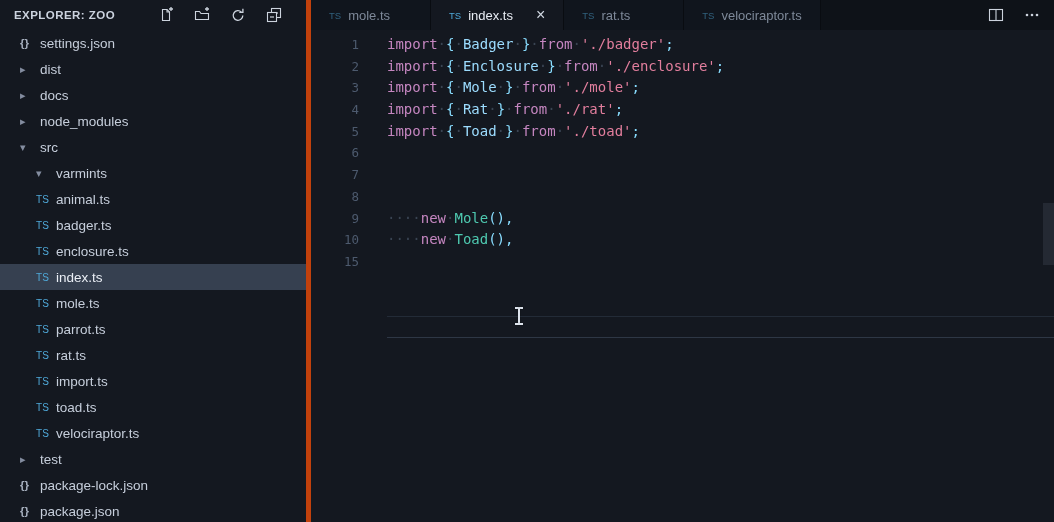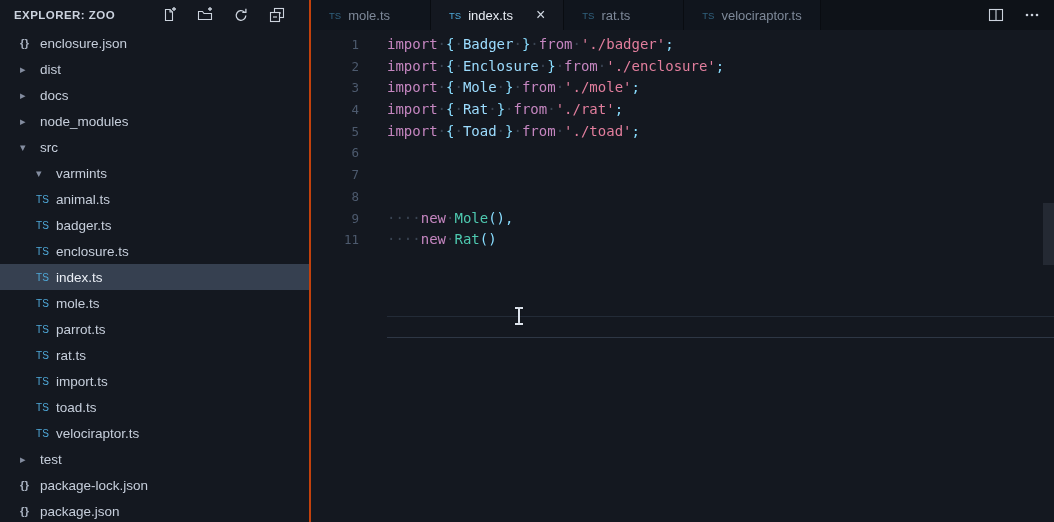--- a/index.html
+++ b/index.html
@@ -7,21 +7,21 @@
   body {
     background: var(--bg, #141820);
     font-family: "Liberation Sans", sans-serif;
   }
   .app { display: flex; width: 1054px; height: 522px; }
 
   
   .sidebar {
     flex: 0 0 311px;
     background: var(--bg);
-    border-right: 2px solid #c2410c;
+    border-right: 5px solid #c2410c;
     display: flex; flex-direction: column;
     overflow: hidden;
   }
   .sidebar-header { height: 30px; flex: 0 0 30px; display: flex; align-items: center; padding-left: 14px; }
   .sidebar-title { font-size: 11.5px; font-weight: 700; letter-spacing: .45px; color: #ccd3df; white-space: nowrap; }
   .sidebar-actions { margin-left: auto; margin-right: 24px; display: flex; gap: 20px; color: #ccd3dd; }
   .act { width: 16px; height: 16px; display: inline-flex; cursor: pointer; }
   .file-tree { flex: 1; overflow: hidden; }
   .tree-row { height: 26px; display: flex; align-items: center; cursor: pointer; color: #c6cedb; font-size: 13.5px; white-space: nowrap; }
   .tree-row.selected { background: var(--sel); color: #eaeef5; }
@@ -114,21 +114,21 @@
               <path d="M8 6h4" stroke="currentColor" stroke-width="1.2"></path>
               <rect x="1.5" y="5.5" width="9" height="9" fill="#141820" stroke="currentColor" stroke-width="1.1"></rect>
               <path d="M4 10h4" stroke="currentColor" stroke-width="1.2"></path>
             </svg>
         </span>
       </div>
     </div>
     <div class="file-tree">
         <div class="tree-row" style="padding-left: 20px;">
           <span class="tree-ico ico-json">{}</span>
-          <span class="tree-label">enclosure.json</span>
+          <span class="tree-label">settings.json</span>
         </div>
         <div class="tree-row" style="padding-left: 20px;">
           <span class="tree-ico ico-chevron-right">▸</span>
           <span class="tree-label">dist</span>
         </div>
         <div class="tree-row" style="padding-left: 20px;">
           <span class="tree-ico ico-chevron-right">▸</span>
           <span class="tree-label">docs</span>
         </div>
         <div class="tree-row" style="padding-left: 20px;">
@@ -241,21 +241,22 @@
       <div class="code-lines">
           <div class="code-line"><span class="line-num">1</span><span class="line-text"><span class="tk-kw">import</span><span class="tk-ws">·</span><span class="tk-pu">{</span><span class="tk-ws">·</span><span class="tk-im">Badger</span><span class="tk-ws">·</span><span class="tk-pu">}</span><span class="tk-ws">·</span><span class="tk-kw">from</span><span class="tk-ws">·</span><span class="tk-st">'./badger'</span><span class="tk-pu">;</span></span></div>
           <div class="code-line"><span class="line-num">2</span><span class="line-text"><span class="tk-kw">import</span><span class="tk-ws">·</span><span class="tk-pu">{</span><span class="tk-ws">·</span><span class="tk-im">Enclosure</span><span class="tk-ws">·</span><span class="tk-pu">}</span><span class="tk-ws">·</span><span class="tk-kw">from</span><span class="tk-ws">·</span><span class="tk-st">'./enclosure'</span><span class="tk-pu">;</span></span></div>
           <div class="code-line"><span class="line-num">3</span><span class="line-text"><span class="tk-kw">import</span><span class="tk-ws">·</span><span class="tk-pu">{</span><span class="tk-ws">·</span><span class="tk-im">Mole</span><span class="tk-ws">·</span><span class="tk-pu">}</span><span class="tk-ws">·</span><span class="tk-kw">from</span><span class="tk-ws">·</span><span class="tk-st">'./mole'</span><span class="tk-pu">;</span></span></div>
           <div class="code-line"><span class="line-num">4</span><span class="line-text"><span class="tk-kw">import</span><span class="tk-ws">·</span><span class="tk-pu">{</span><span class="tk-ws">·</span><span class="tk-im">Rat</span><span class="tk-ws">·</span><span class="tk-pu">}</span><span class="tk-ws">·</span><span class="tk-kw">from</span><span class="tk-ws">·</span><span class="tk-st">'./rat'</span><span class="tk-pu">;</span></span></div>
           <div class="code-line"><span class="line-num">5</span><span class="line-text"><span class="tk-kw">import</span><span class="tk-ws">·</span><span class="tk-pu">{</span><span class="tk-ws">·</span><span class="tk-im">Toad</span><span class="tk-ws">·</span><span class="tk-pu">}</span><span class="tk-ws">·</span><span class="tk-kw">from</span><span class="tk-ws">·</span><span class="tk-st">'./toad'</span><span class="tk-pu">;</span></span></div>
           <div class="code-line"><span class="line-num">6</span><span class="line-text"></span></div>
           <div class="code-line"><span class="line-num">7</span></div>
           <div class="code-line"><span class="line-num">8</span></div>
           <div class="code-line"><span class="line-num">9</span><span class="line-text"><span class="tk-ws">····</span><span class="tk-kw">new</span><span class="tk-ws">·</span><span class="tk-cl">Mole</span><span class="tk-pu">(),</span></span></div>
-          <div class="code-line"><span class="line-num">11</span><span class="line-text"><span class="tk-ws">····</span><span class="tk-kw">new</span><span class="tk-ws">·</span><span class="tk-cl">Rat</span><span class="tk-pu">()</span></span></div>
+          <div class="code-line"><span class="line-num">10</span><span class="line-text"><span class="tk-ws">····</span><span class="tk-kw">new</span><span class="tk-ws">·</span><span class="tk-cl">Toad</span><span class="tk-pu">(),</span></span></div>
+          <div class="code-line"><span class="line-num">15</span></div>
         </div>
       <div class="mouse-ibeam">
         <span class="cap-top"></span>
           <span class="stem"></span>
           <span class="cap-bottom"></span>
       </div>
       <div class="scrollbar-thumb"></div>
     </div>
   </main>
 

